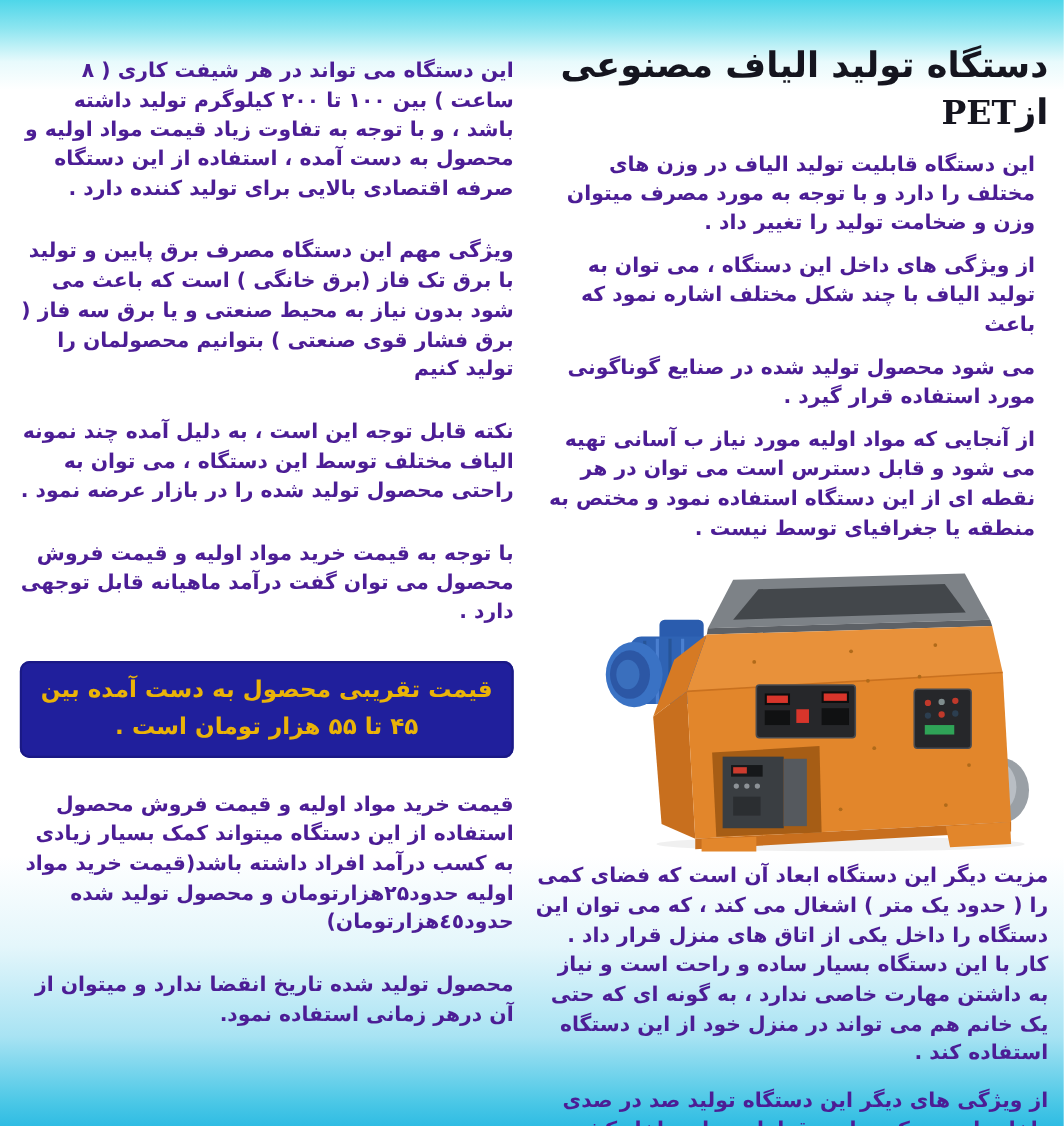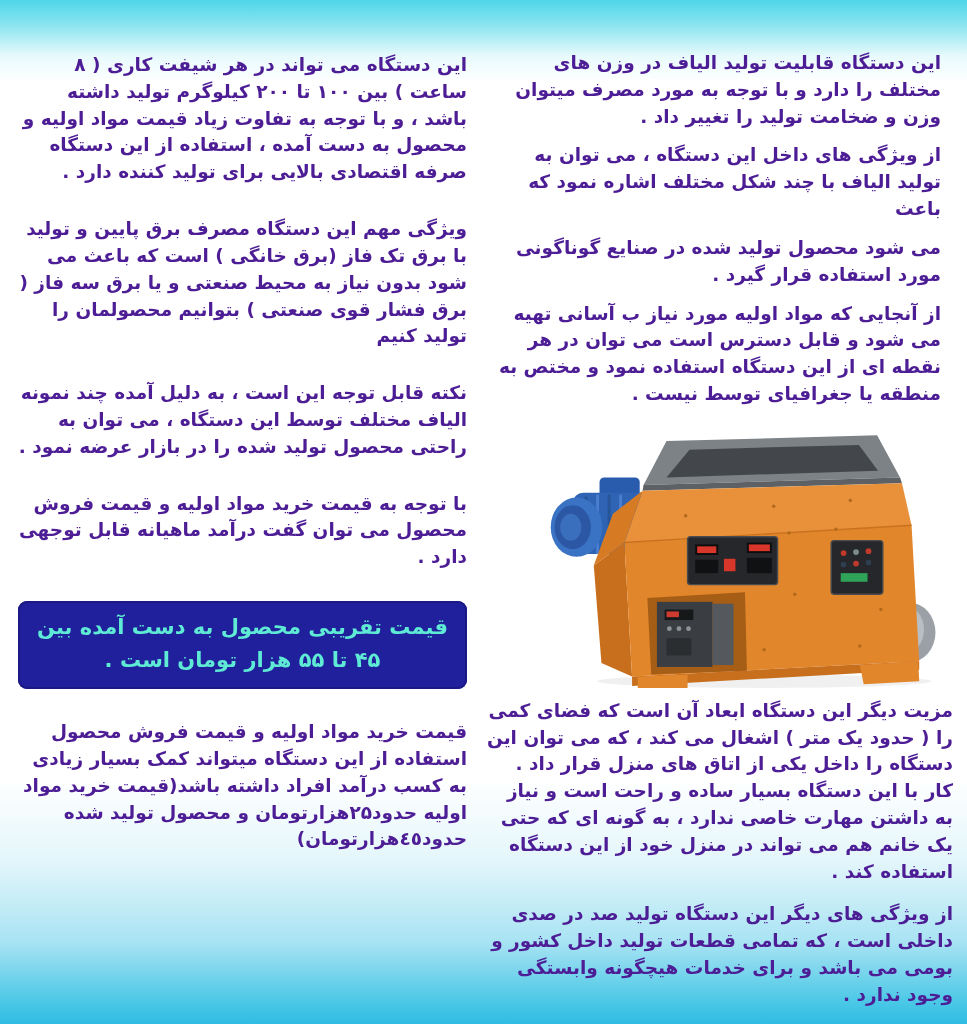--- a/index.html
+++ b/index.html
@@ -33,37 +33,38 @@
     text-align:right;line-height:1.45;margin:0;
   }
   .col-right .intro p.body-text{margin:12px;}
   .col-left p.body-text{margin:0 0 30px 0;}
   .price-box{
     background:#201f9c;border-radius:9px;
     padding:10px 14px 13px 14px;margin:6px 0 30px 0;
     box-shadow:0 0 0 2px #1a1985 inset;
   }
   .price-box .price-text{
-    color:#5eead4;font-size:21px;font-weight:700;
+    color:#eab308;font-size:21px;font-weight:700;
     text-align:center;line-height:1.55;margin:0;
   }
   .machine-figure{
     width:416px;height:268px;margin:8px 0 10px auto;
     background:#ffffff;
   }
   .machine-figure svg{width:100%;height:100%;display:block;}
   .after-image{margin-top:2px;}
   .col-right .tail{margin-top:16px;}
 </style>
 </head>
 <body>
 
 <div class="page">
 
   <div class="col col-right">
+    <h1 class="title"><span>دستگاه تولید الیاف مصنوعی از</span><span class="latin">PET</span></h1>
 
     <div class="intro">
       <p class="body-text">این دستگاه قابلیت تولید الیاف در وزن های مختلف را دارد و با توجه به مورد مصرف میتوان وزن و ضخامت تولید را تغییر داد .</p>
       <p class="body-text">از ویژگی های داخل این دستگاه ، می توان به تولید الیاف با چند شکل مختلف اشاره نمود که باعث</p>
       <p class="body-text">می شود محصول تولید شده در صنایع گوناگونی مورد استفاده قرار گیرد .</p>
       <p class="body-text">از آنجایی که مواد اولیه مورد نیاز ب آسانی تهیه می شود و قابل دسترس است می توان در هر نقطه ای از این دستگاه استفاده نمود و مختص به منطقه یا جغرافیای توسط نیست .</p>
     </div>
 
     <div class="machine-figure">
       <svg viewBox="0 0 420 280" xmlns="http://www.w3.org/2000/svg">
@@ -158,15 +159,16 @@
     <p class="body-text">این دستگاه می تواند در هر شیفت کاری ( ۸ ساعت ) بین ۱۰۰ تا ۲۰۰ کیلوگرم تولید داشته باشد ، و با توجه به تفاوت زیاد قیمت مواد اولیه و محصول به دست آمده ، استفاده از این دستگاه صرفه اقتصادی بالایی برای تولید کننده دارد .</p>
     <p class="body-text">ویژگی مهم این دستگاه مصرف برق پایین و تولید با برق تک فاز (برق خانگی ) است که باعث می شود بدون نیاز به محیط صنعتی و یا برق سه فاز ( برق فشار قوی صنعتی ) بتوانیم محصولمان را تولید کنیم</p>
     <p class="body-text">نکته قابل توجه این است ، به دلیل آمده چند نمونه الیاف مختلف توسط این دستگاه ، می توان به راحتی محصول تولید شده را در بازار عرضه نمود .</p>
     <p class="body-text">با توجه به قیمت خرید مواد اولیه و قیمت فروش محصول می توان گفت درآمد ماهیانه قابل توجهی دارد .</p>
 
     <div class="price-box">
       <p class="price-text">قیمت تقریبی محصول به دست آمده بین ۴۵ تا ۵۵ هزار تومان است .</p>
     </div>
 
     <p class="body-text">قیمت خرید مواد اولیه و قیمت فروش محصول استفاده از این دستگاه میتواند کمک بسیار زیادی به کسب درآمد افراد داشته باشد(قیمت خرید مواد اولیه حدود۲۵هزارتومان و محصول تولید شده حدود٤٥هزارتومان)</p>
+    <p class="body-text">محصول تولید شده تاریخ انقضا ندارد و میتوان از آن درهر زمانی استفاده نمود.</p>
   </div>
 
 </div>
 
 </body></html>

